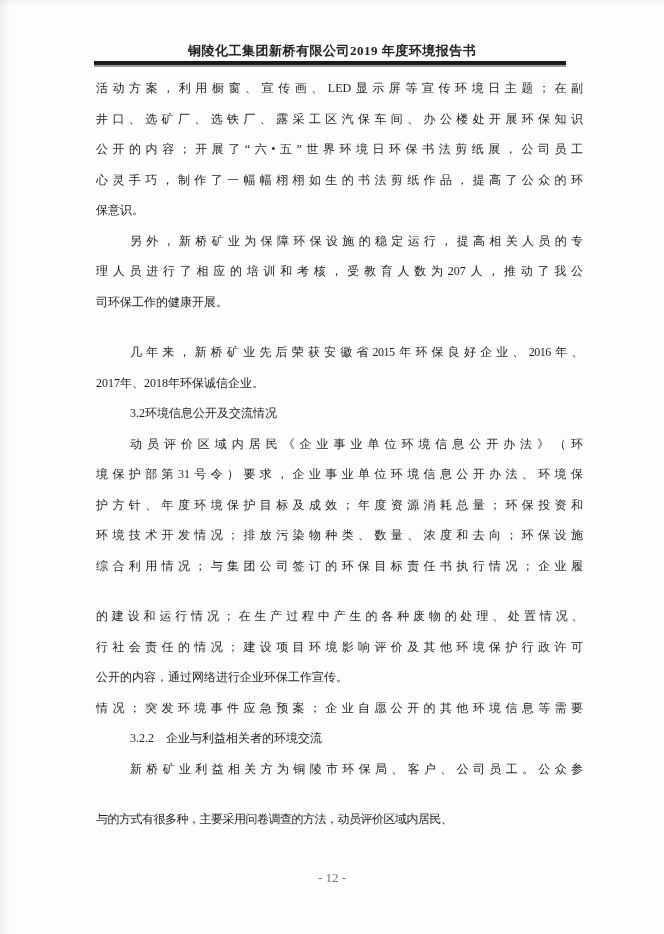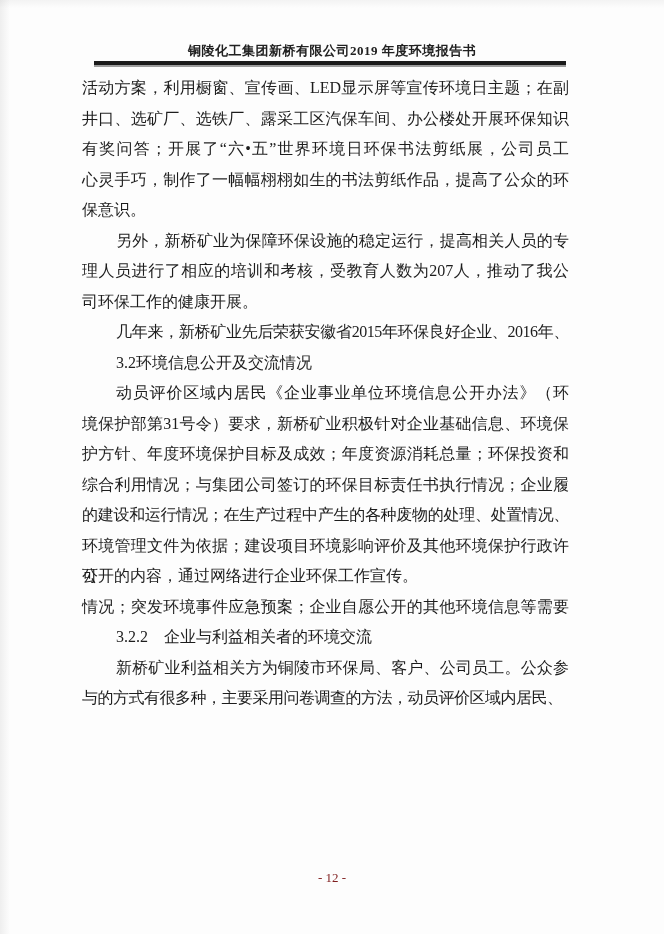--- a/index.html
+++ b/index.html
@@ -18,61 +18,63 @@
   .page-header-title{
     position:absolute;top:41px;left:0;width:100%;height:20px;line-height:20px;
     text-align:center;font-size:13px;font-weight:700;color:#212121;letter-spacing:0.5px;
   }
   .header-rule{
     position:absolute;top:61px;left:94px;width:472px;height:4px;
     background:#1a1a1a;border-bottom:2px solid #9c9c9c;
   }
 
   .document-body{
-    position:absolute;left:82px;top:73px;width:487px;
-    color:#1d1d1d;font-size:16px;
+    position:absolute;left:96px;top:73px;width:487px;
+    color:#1d1d1d;font-size:12px;
   }
   .line{height:30.5px;line-height:30.5px;white-space:normal;}
   .indent{text-indent:34px;}
   .j{text-align:justify;text-align-last:justify;}
-  .tight{letter-spacing:-0.5px;}
+  .tight{letter-spacing:-0.5px;margin-top:20px;}
 
   .page-number{
     position:absolute;top:869px;left:0;width:100%;height:18px;line-height:18px;
-    text-align:center;font-size:13px;color:#7f1d1d;
+    text-align:center;font-size:13px;color:#737373;
   }
 </style>
 </head>
 <body>
 
 <div class="page">
   <div class="scan-edge-left"></div>
   <div class="scan-edge-top"></div>
 
   <div class="page-header-title">铜陵化工集团新桥有限公司2019 年度环境报告书</div>
 
   <div class="header-rule"></div>
 
   <div class="document-body">
       <div class="line j">活动方案，利用橱窗、宣传画、LED显示屏等宣传环境日主题；在副</div>
       <div class="line j">井口、选矿厂、选铁厂、露采工区汽保车间、办公楼处开展环保知识</div>
-      <div class="line j">有奖问答；开展了“六•五”世界环境日环保书法剪纸展，公司员工</div>
+      <div class="line j">公开的内容；开展了“六•五”世界环境日环保书法剪纸展，公司员工</div>
       <div class="line j">心灵手巧，制作了一幅幅栩栩如生的书法剪纸作品，提高了公众的环</div>
       <div class="line">保意识。</div>
       <div class="line indent j">另外，新桥矿业为保障环保设施的稳定运行，提高相关人员的专</div>
       <div class="line j">理人员进行了相应的培训和考核，受教育人数为207人，推动了我公</div>
       <div class="line">司环保工作的健康开展。</div>
       <div class="line indent j tight">几年来，新桥矿业先后荣获安徽省2015年环保良好企业、2016年、</div>
+      <div class="line">2017年、2018年环保诚信企业。</div>
       <div class="line indent">3.2环境信息公开及交流情况</div>
       <div class="line indent j">动员评价区域内居民《企业事业单位环境信息公开办法》（环</div>
-      <div class="line j">境保护部第31号令）要求，新桥矿业积极针对企业基础信息、环境保</div>
+      <div class="line j">境保护部第31号令）要求，企业事业单位环境信息公开办法、环境保</div>
       <div class="line j">护方针、年度环境保护目标及成效；年度资源消耗总量；环保投资和</div>
+      <div class="line j">环境技术开发情况；排放污染物种类、数量、浓度和去向；环保设施</div>
       <div class="line j">综合利用情况；与集团公司签订的环保目标责任书执行情况；企业履</div>
       <div class="line j tight">的建设和运行情况；在生产过程中产生的各种废物的处理、处置情况、</div>
-      <div class="line j">环境管理文件为依据；建设项目环境影响评价及其他环境保护行政许可</div>
+      <div class="line j">行社会责任的情况；建设项目环境影响评价及其他环境保护行政许可</div>
       <div class="line">公开的内容，通过网络进行企业环保工作宣传。</div>
       <div class="line j">情况；突发环境事件应急预案；企业自愿公开的其他环境信息等需要</div>
       <div class="line indent">3.2.2　企业与利益相关者的环境交流</div>
       <div class="line indent j">新桥矿业利益相关方为铜陵市环保局、客户、公司员工。公众参</div>
       <div class="line tight">与的方式有很多种，主要采用问卷调查的方法，动员评价区域内居民、</div>
     </div>
 
   <div class="page-number">- 12 -</div>
 </div>
 

